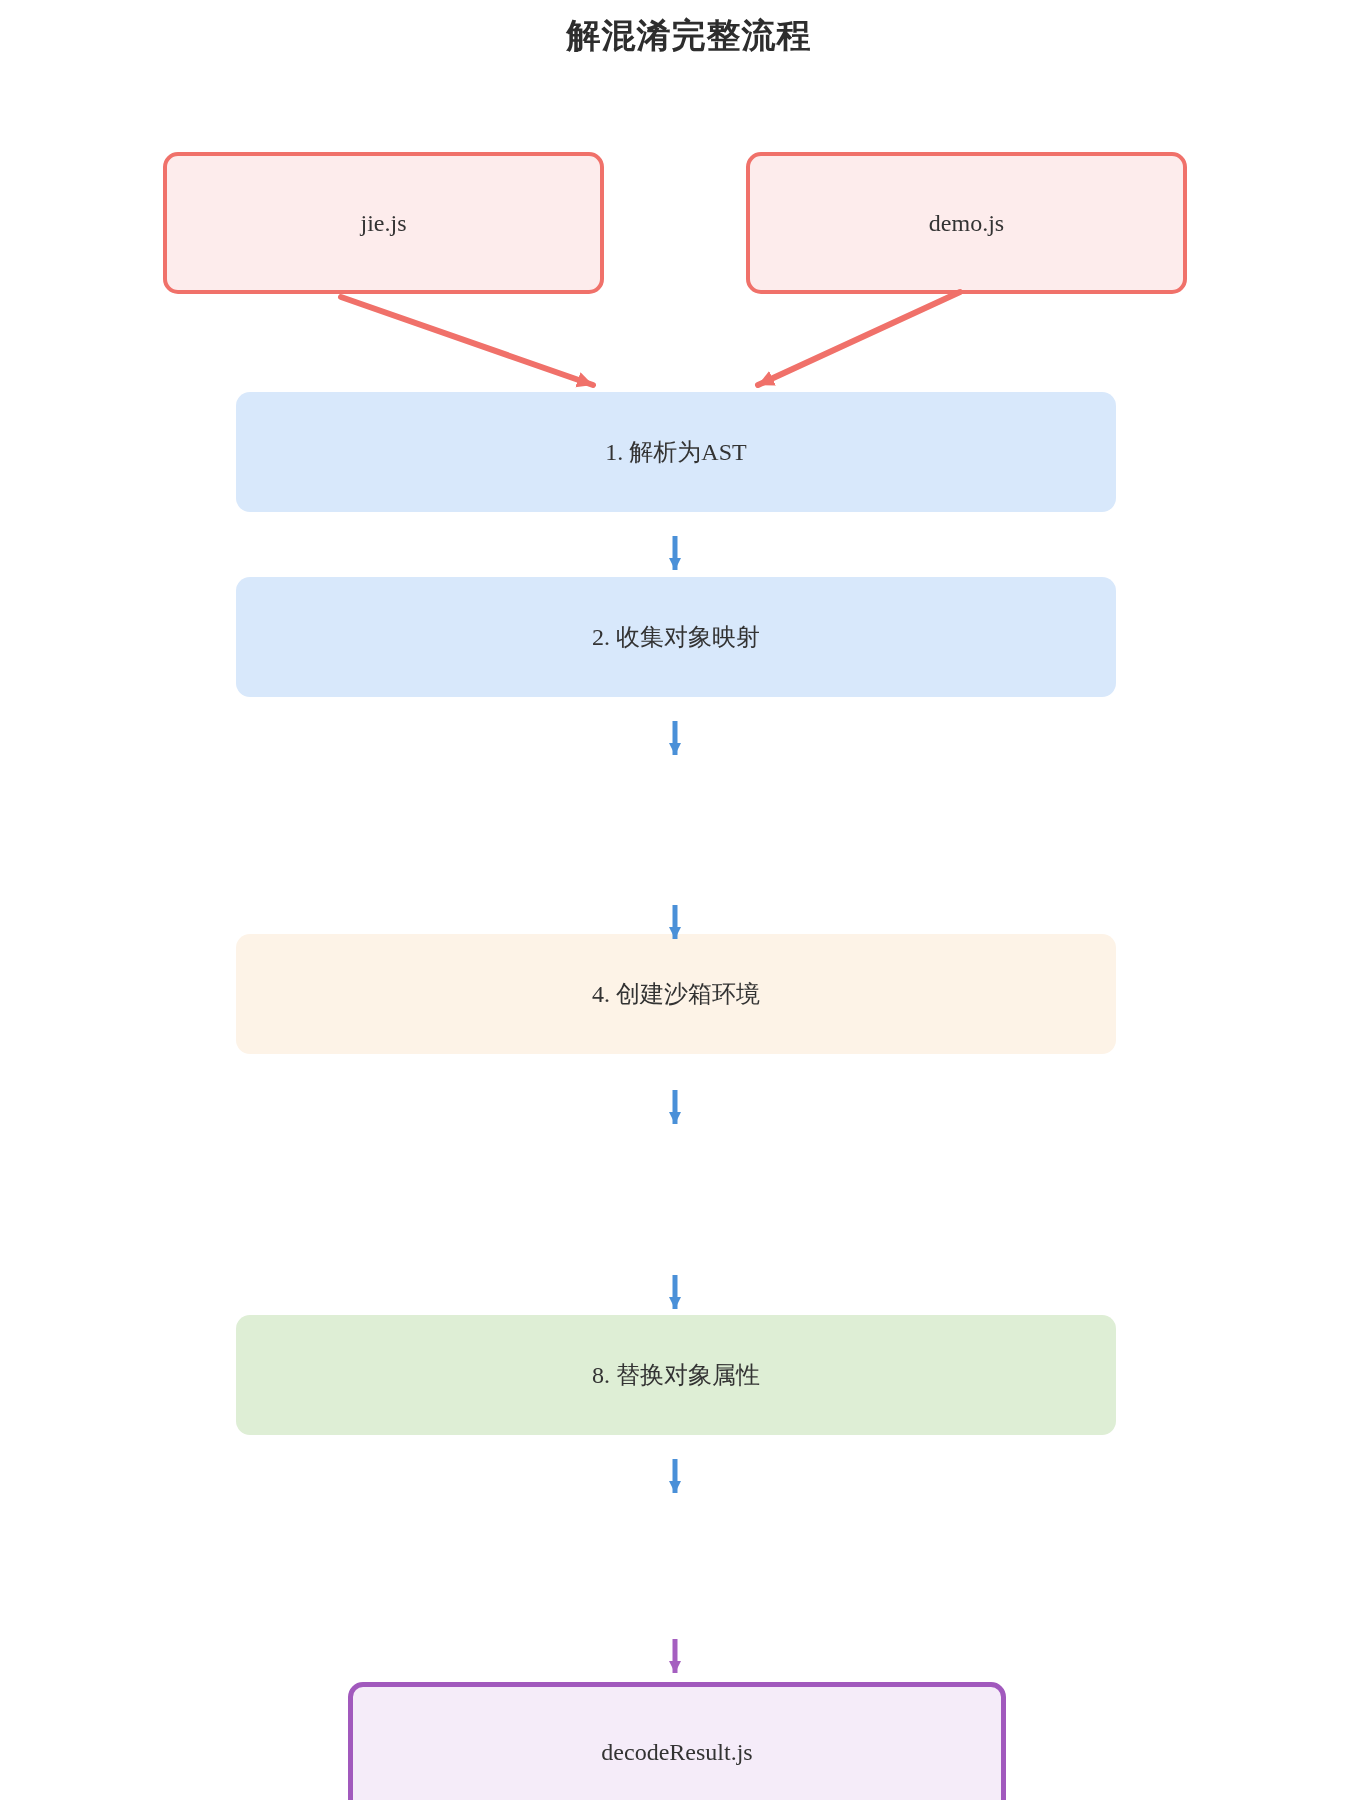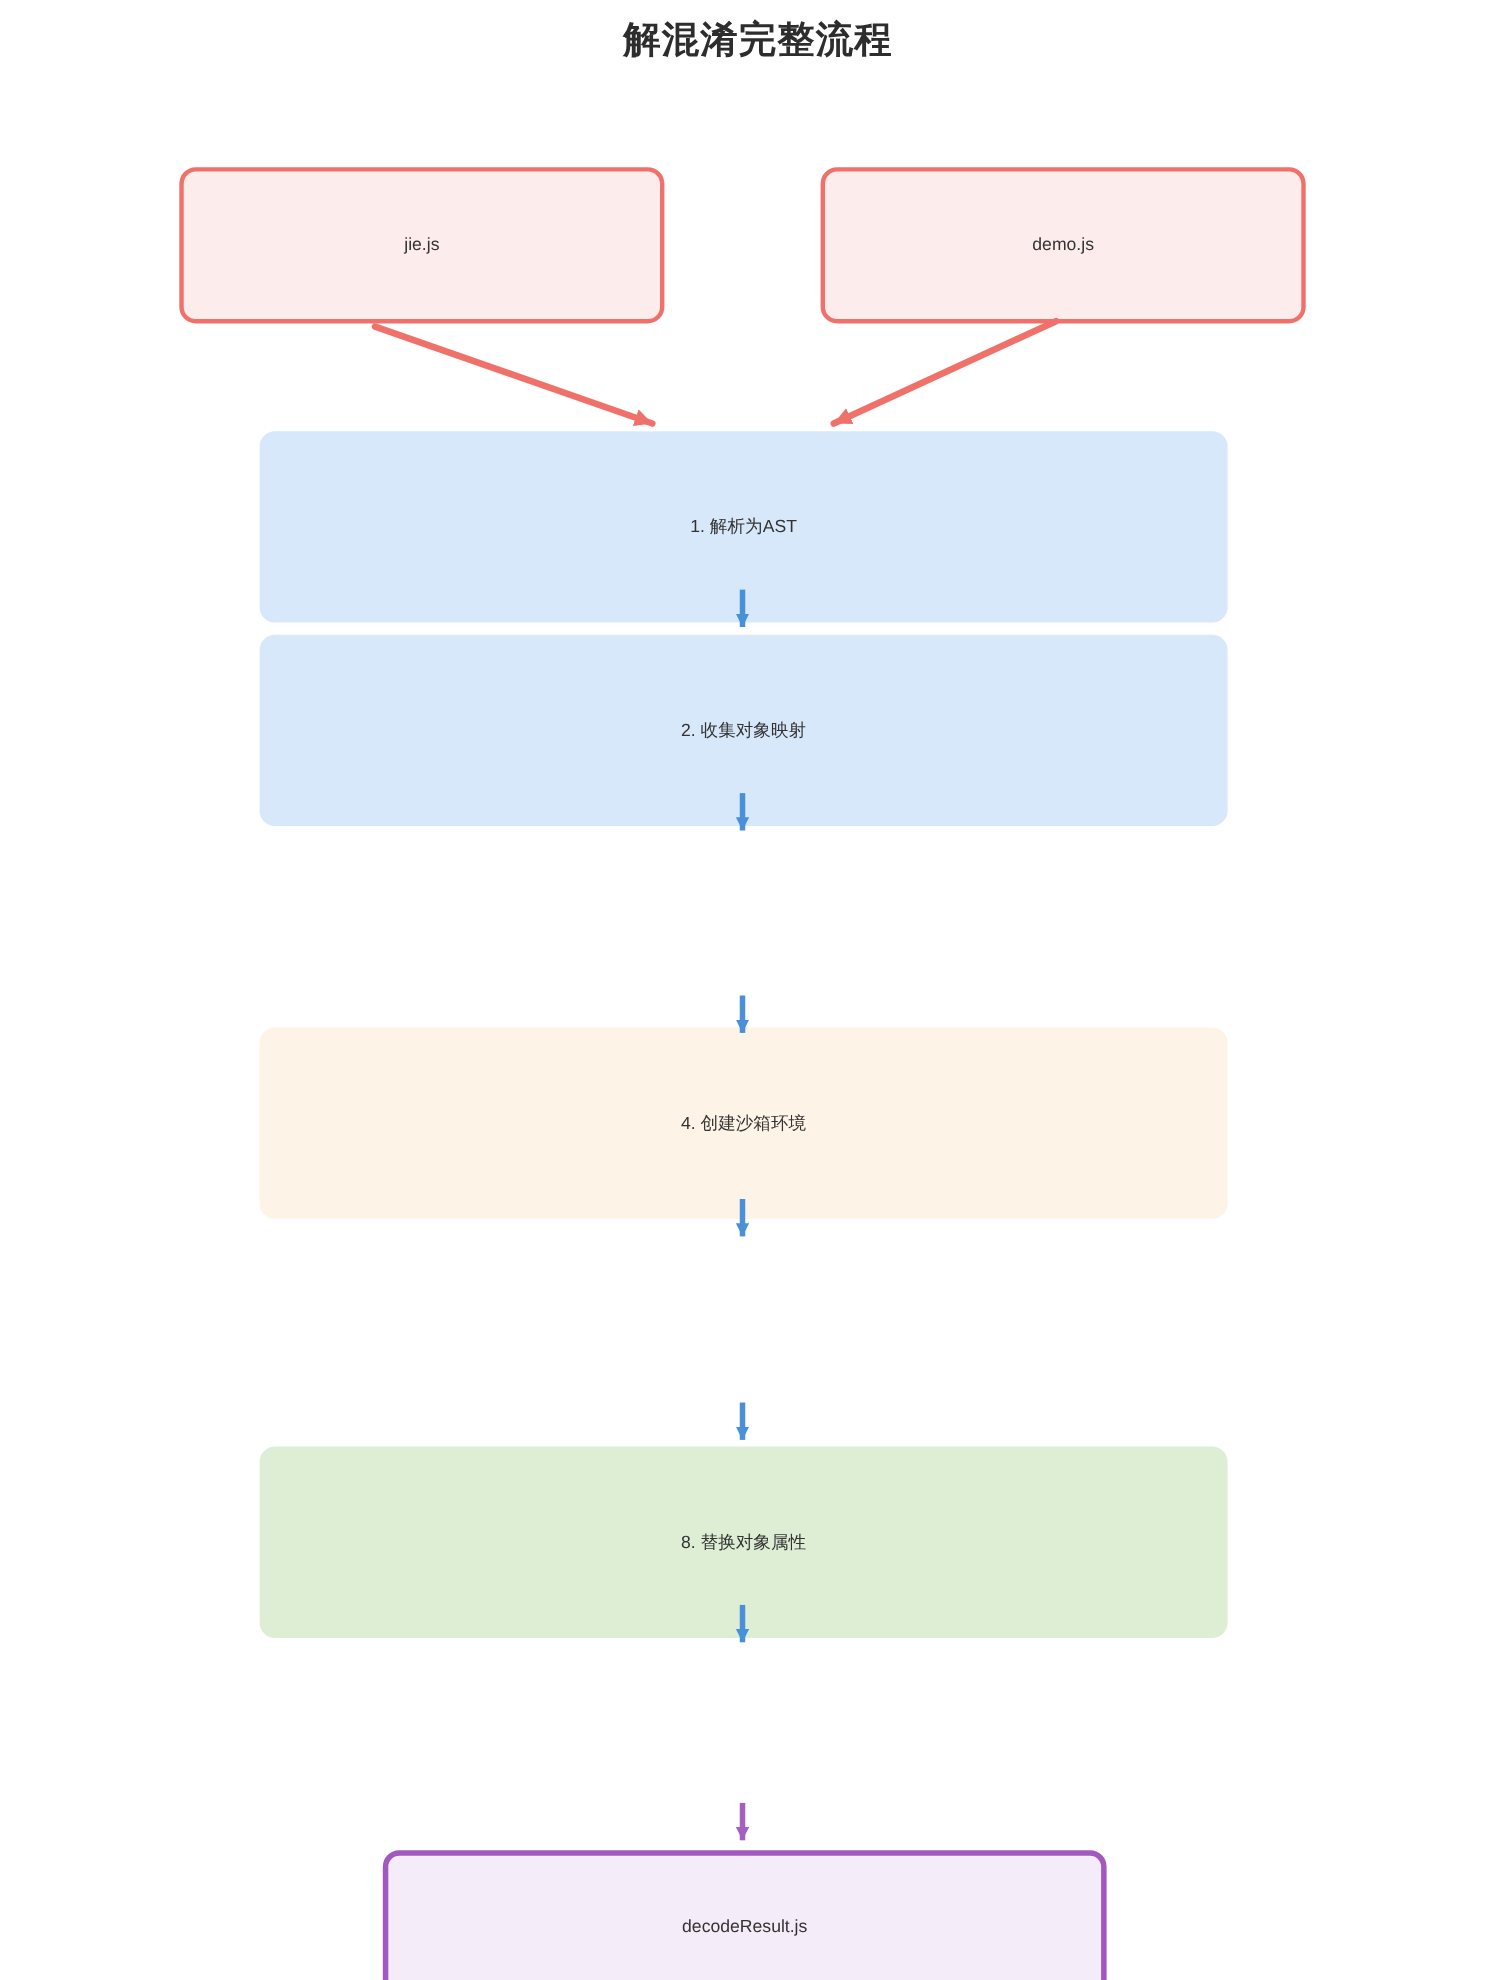--- a/index.html
+++ b/index.html
@@ -6,27 +6,28 @@
   .canvas{
     position:relative;width:1350px;height:1800px;overflow:hidden;
     background:#ffffff;font-family:"Liberation Sans",sans-serif;padding-left:28px;
   }
   .page-title{
     position:absolute;left:0;top:13px;width:100%;text-align:center;
     font-size:34px;font-weight:700;color:var(--title-color);letter-spacing:1px;
   }
   .node{
     position:absolute;display:flex;align-items:center;justify-content:center;
-    border-radius:15px;font-size:16px;color:var(--text-color);box-sizing:border-box;
+    border-radius:15px;font-size:24px;color:var(--text-color);box-sizing:border-box;
     text-align:center;
+    font-family:Liberation Serif, serif;
   }
   .source{width:441px;height:142px;top:152px;background:var(--red-fill);border:4px solid var(--red-border);}
   .source-left{left:163px;}
   .source-right{left:746px;align-items:center;}
-  .step{left:236px;width:880px;height:174px;border-radius:14px;}
+  .step{left:236px;width:880px;height:120px;border-radius:14px;}
   [data-stage="blue"]{background:var(--blue-fill);}
   [data-stage="cream"]{background:var(--cream-fill);}
   [data-stage="green"]{background:var(--green-fill);}
   .output{left:348px;top:1682px;width:658px;height:140px;background:var(--purple-fill);border:5px solid var(--purple-border);border-radius:15px;}
   .connectors{position:absolute;left:0;top:0;pointer-events:none;}
   .arrow-red{stroke:var(--arrow-red);stroke-width:6;fill:none;stroke-linecap:round;}
   .arrow-blue{stroke:var(--arrow-blue);stroke-width:5;fill:none;stroke-linecap:butt;}
   .arrow-purple{stroke:var(--arrow-purple);stroke-width:5;fill:none;stroke-linecap:butt;}
   .head-red{fill:var(--arrow-red);}
   .head-blue{fill:var(--arrow-blue);}

